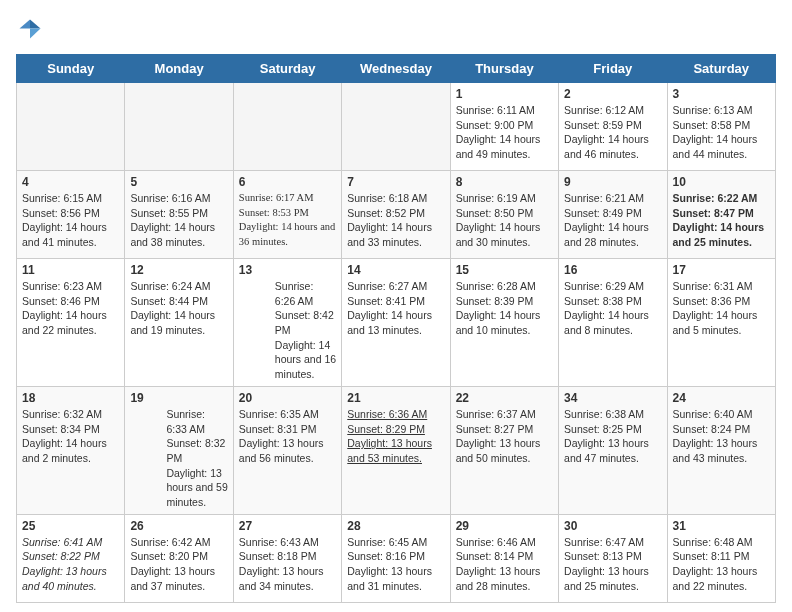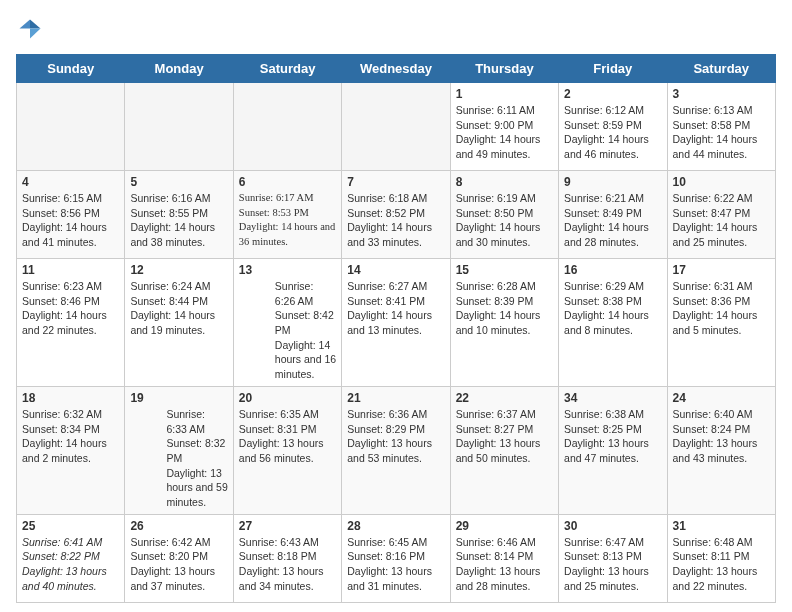--- a/index.html
+++ b/index.html
@@ -183,21 +183,21 @@
 Daylight: 14 hours and 30 minutes.</div>
         </td>
         <td>
           <span class="day-number">9</span>
           <div class="day-info" style="white-space: pre-line;">Sunrise: 6:21 AM
 Sunset: 8:49 PM
 Daylight: 14 hours and 28 minutes.</div>
         </td>
         <td>
           <span class="day-number">10</span>
-          <div class="day-info" style="white-space: pre-line;">Sunrise: 6:22 AM
+          <div class="day-info" style="white-space: pre-line; font-weight: bold;">Sunrise: 6:22 AM
 Sunset: 8:47 PM
 Daylight: 14 hours and 25 minutes.</div>
         </td>
       </tr>
       <tr>
         <td>
           <span class="day-number">11</span>
           <div class="day-info" style="white-space: pre-line;">Sunrise: 6:23 AM
 Sunset: 8:46 PM
 Daylight: 14 hours and 22 minutes.</div>
@@ -253,21 +253,21 @@
 Daylight: 13 hours and 59 minutes.</div>
         </td>
         <td>
           <span class="day-number">20</span>
           <div class="day-info" style="white-space: pre-line;">Sunrise: 6:35 AM
 Sunset: 8:31 PM
 Daylight: 13 hours and 56 minutes.</div>
         </td>
         <td>
           <span class="day-number">21</span>
-          <div class="day-info" style="white-space: pre-line;">Sunrise: 6:36 AM
+          <div class="day-info" style="white-space: pre-line; text-decoration: underline;">Sunrise: 6:36 AM
 Sunset: 8:29 PM
 Daylight: 13 hours and 53 minutes.</div>
         </td>
         <td>
           <span class="day-number">22</span>
           <div class="day-info" style="white-space: pre-line;">Sunrise: 6:37 AM
 Sunset: 8:27 PM
 Daylight: 13 hours and 50 minutes.</div>
         </td>
         <td>

